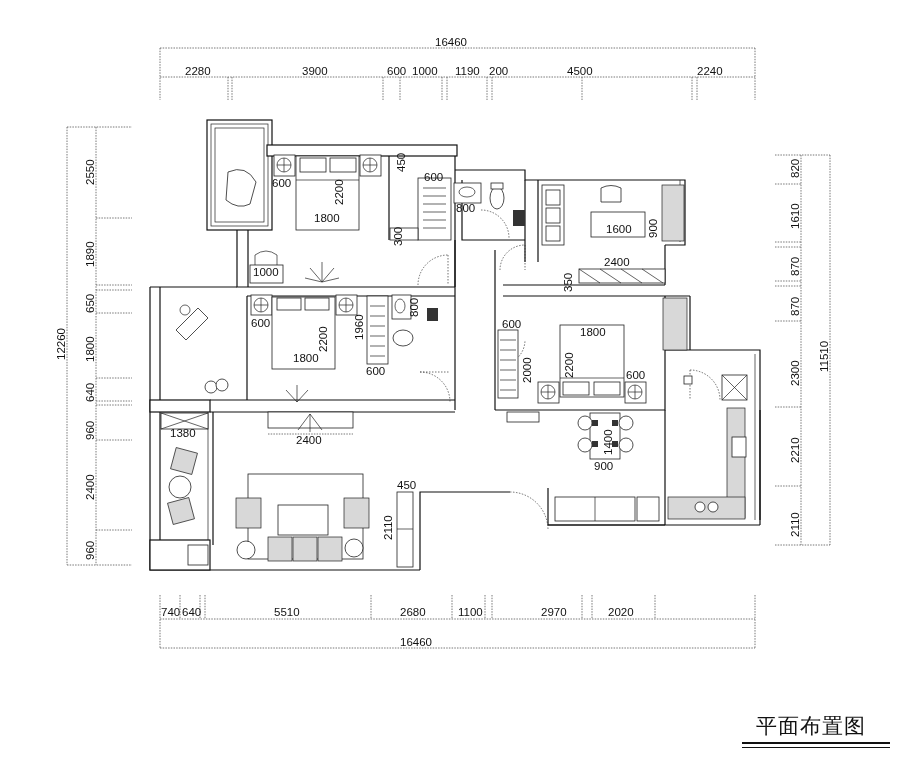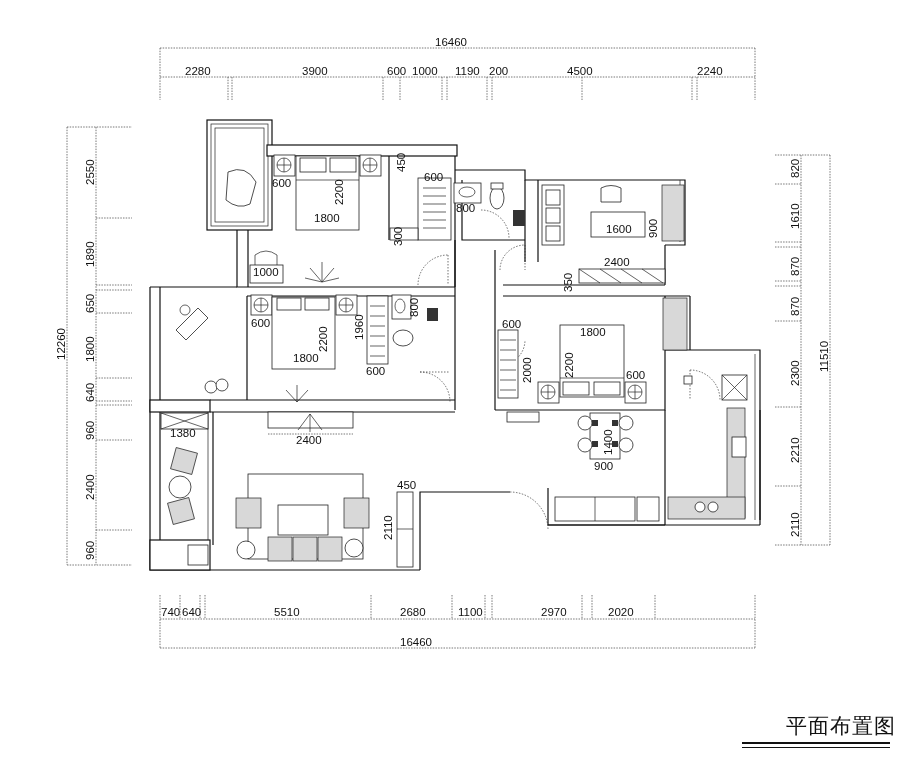--- a/index.html
+++ b/index.html
@@ -9,21 +9,21 @@
   .dim { font-family: "Liberation Sans", sans-serif; font-size: 11.5px; fill: #111; }
   .lbl { font-family: "Liberation Sans", sans-serif; font-size: 11.5px; fill: #111; }
   .dl  { stroke: #555; stroke-width: 0.8; stroke-dasharray: 1.5 1.2; fill: none; }
   .tick{ stroke: #555; stroke-width: 0.8; stroke-dasharray: 1.5 1.2; }
   .wall{ stroke: #111; stroke-width: 1.2; fill: none; }
   .wallf{ fill: #fff; stroke: #111; stroke-width: 1.2; }
   .thin{ stroke: #222; stroke-width: 0.7; fill: none; }
   .dot { stroke: #333; stroke-width: 0.7; stroke-dasharray: 1.5 1.5; fill: none; }
   .furn{ stroke: #222; stroke-width: 0.8; fill: #fff; }
   .hatch{ fill: #d8d8d8; stroke: #222; stroke-width: 0.7; }
-  .title { position: absolute; left: 786px; top: 712px; font-size: 21px;
+  .title { position: absolute; left: 756px; top: 712px; font-size: 21px;
            font-family: Liberation Serif, serif; color: #111; letter-spacing: 1px; }
   .title-line1 { position: absolute; left: 742px; top: 742px; width: 148px; height: 2px; background: #111; }
   .title-line2 { position: absolute; left: 742px; top: 747px; width: 148px; height: 1px; background: #111; }
 </style>
 </head>
 <body>
 
 <svg width="920" height="760" viewBox="0 0 920 760">
 
   <g>

